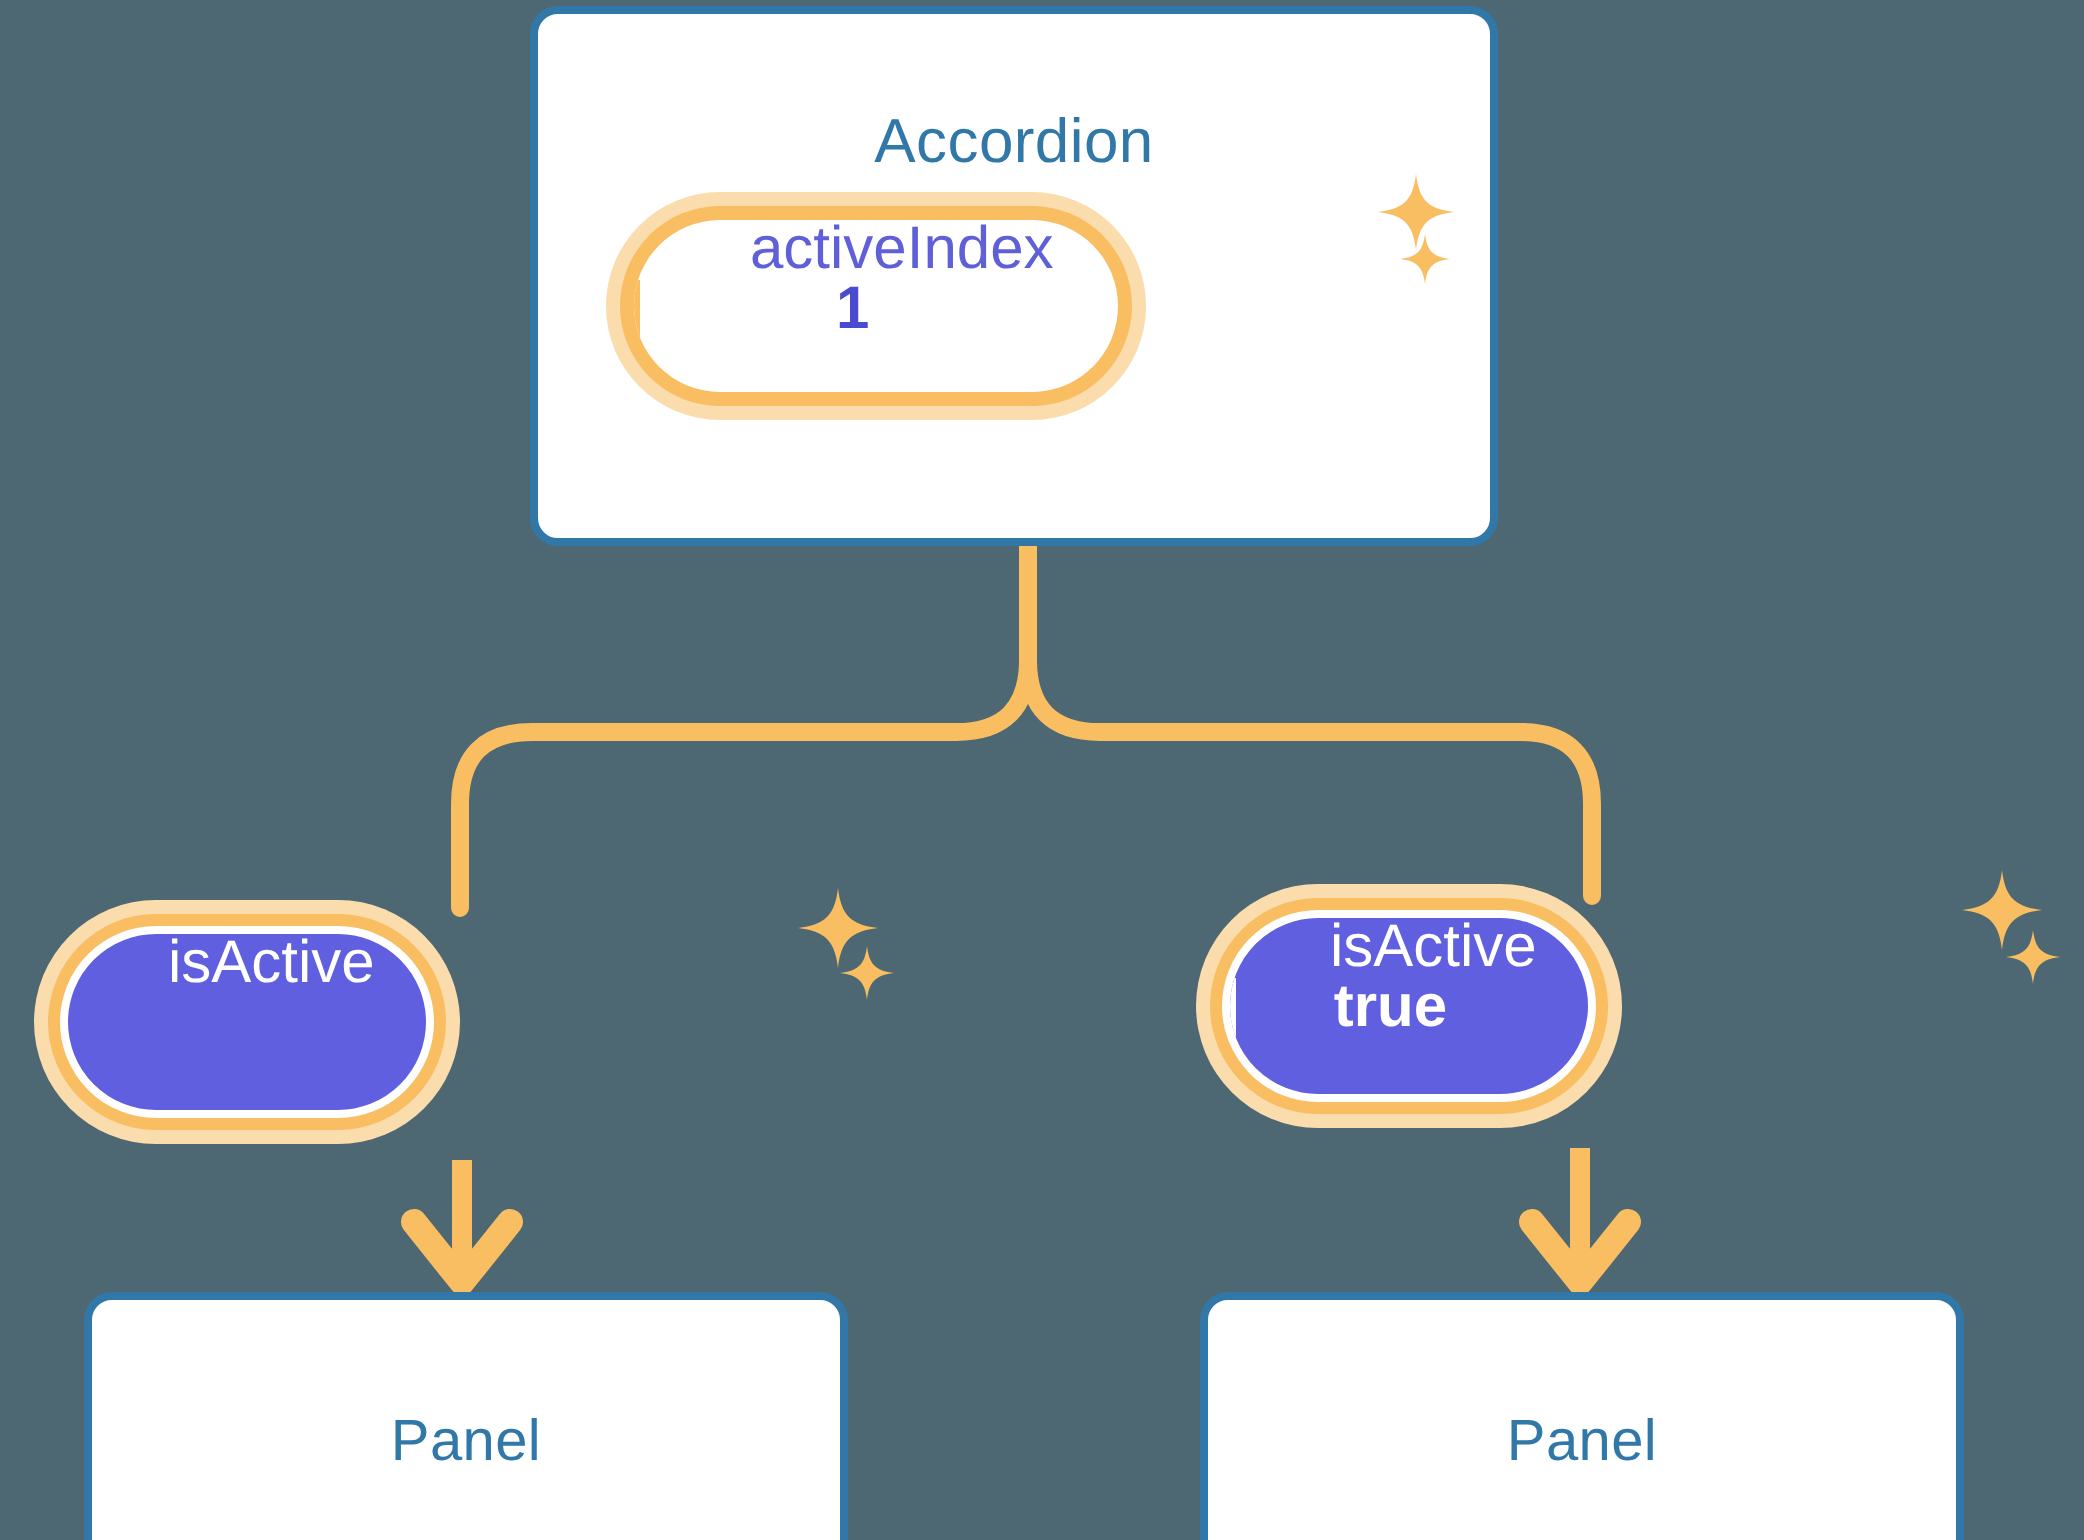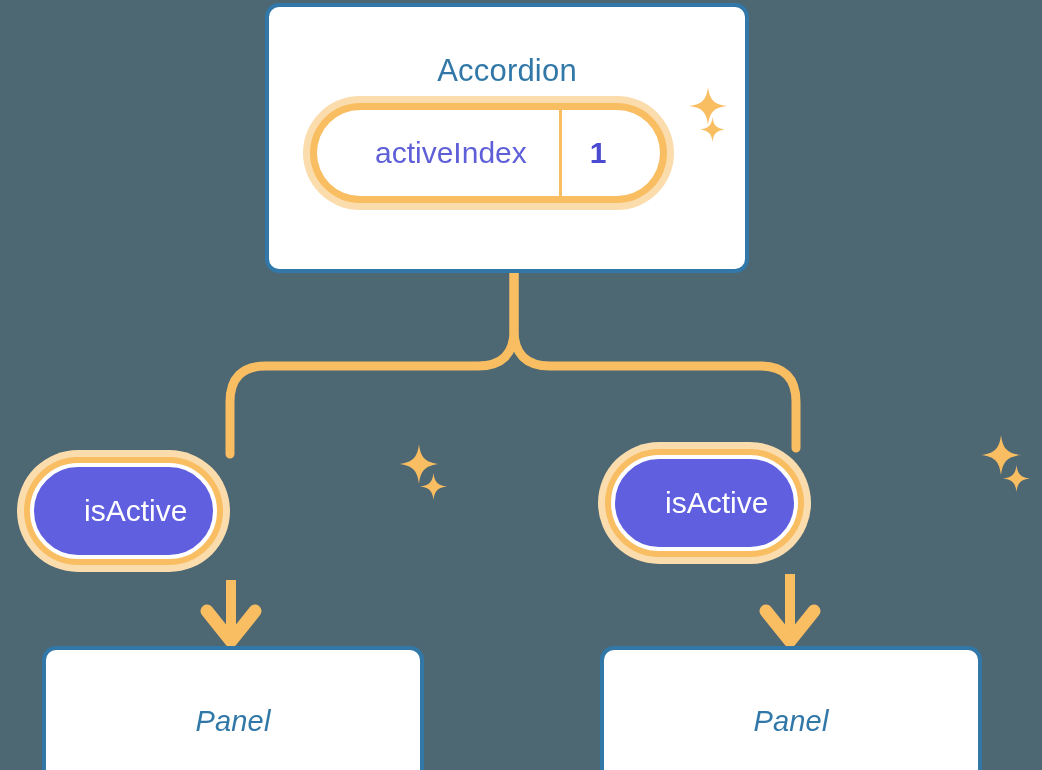--- a/index.html
+++ b/index.html
@@ -60,21 +60,21 @@
     margin-top: 48px;
   }
 
   .panel-card {
     width: 382px;
     height: 150px;
     justify-content: center;
   }
   #panel-left  { left: 42px;  top: 646px; }
   #panel-right { left: 600px; top: 646px; }
-  .panel-card .card-title { font-size: 29px; font-style: italic; }
+  .panel-card .card-title { font-size: 29px; }
 
   
   .pill-wrap {
     position: absolute;
     display: flex;
     align-items: center;
   }
   
   .pill-halo {
     background: #fbdcac;
@@ -89,20 +89,21 @@
     padding: 7px;
     display: inline-flex;
   }
   
   .pill-body {
     border-radius: 999px;
     display: flex;
     align-items: stretch;
     box-sizing: border-box;
     overflow: hidden;
+    flex-direction: column;
   }
   .pill-cell {
     display: flex;
     align-items: center;
     justify-content: center;
     box-sizing: border-box;
     white-space: nowrap;
     line-height: 1;
   }
   .pill-cell.value { font-weight: bold; }
@@ -232,20 +233,21 @@
 
   <div id="panel-left" class="card panel-card">
     <div class="card-title">Panel</div>
   </div>
 
   <div id="pill-is-active-right" class="pill-wrap pill-purple">
     <div class="pill-halo">
       <div class="pill-ring">
         <div class="pill-body">
           <div class="pill-cell key">isActive</div>
+          <div class="pill-cell value">true</div>
         </div>
       </div>
     </div>
   </div>
 
   <div id="sparkle-right-big" class="sparkle">
     <svg width="40" height="40" viewBox="0 0 100 100" xmlns="http://www.w3.org/2000/svg">
       <path d="M50 0 C54 34 66 46 100 50 C66 54 54 66 50 100 C46 66 34 54 0 50 C34 46 46 34 50 0 Z" fill="#f9bd62"></path>
     </svg>
   </div>

